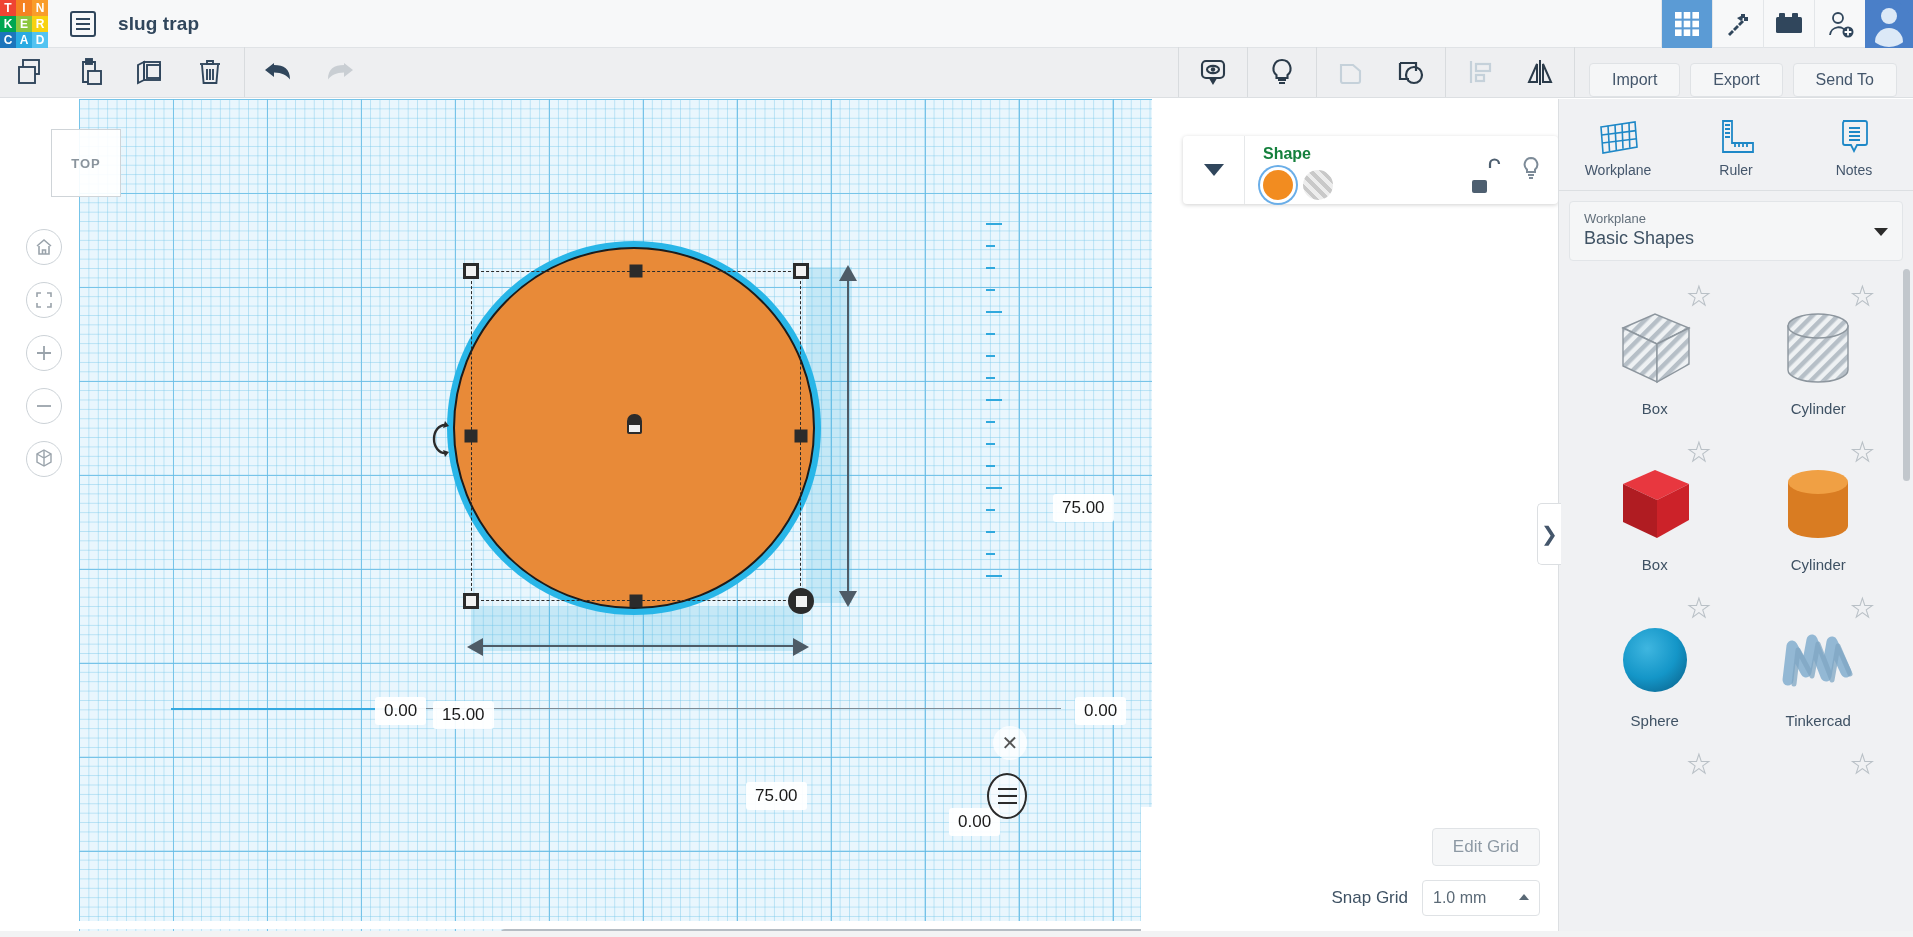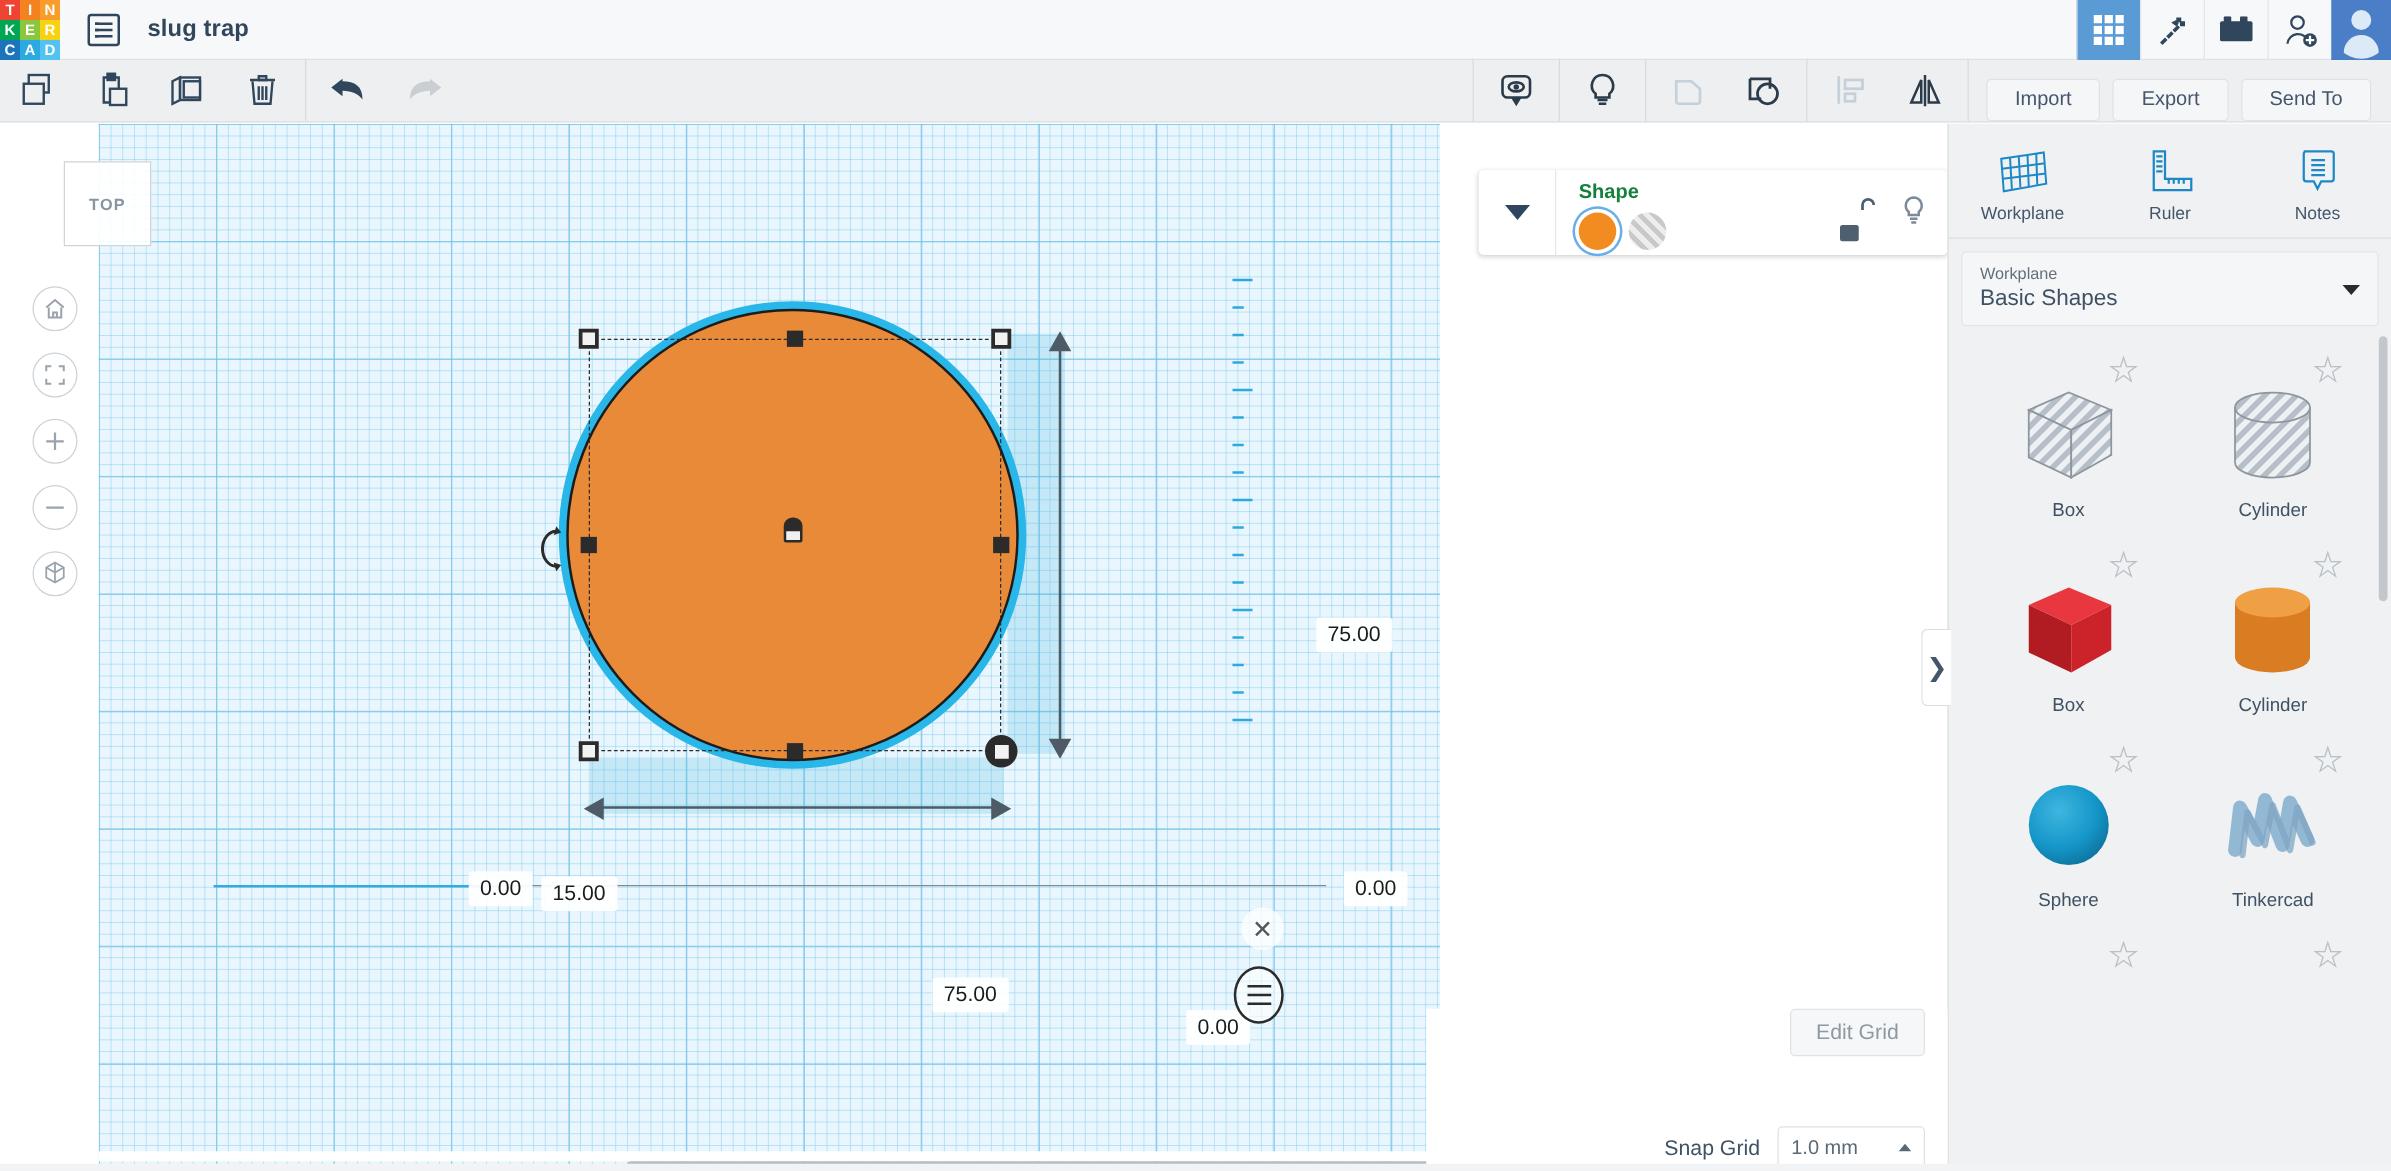--- a/index.html
+++ b/index.html
@@ -363,21 +363,21 @@
     display: flex; align-items: center; justify-content: center;
     font-size: 20px; color: #44566b;
   }
 
   
   .bottombar {
     position: absolute; left: 1141px; bottom: 0;
     width: 417px; height: 130px;
     background: #fff;
     display: flex; flex-direction: column;
-    align-items: flex-end; justify-content: space-between;
+    align-items: flex-end; justify-content: center;
     padding-right: 18px; gap: 14px;
   }
   .edit-grid-btn {
     height: 38px; padding: 0 20px;
     border: 1px solid #e0e3e6; border-radius: 4px;
     background: #f6f7f8;
     font-size: 17px; color: #8d99a4;
     display: flex; align-items: center;
   }
   .snap-row { display: flex; align-items: center; gap: 14px; }

